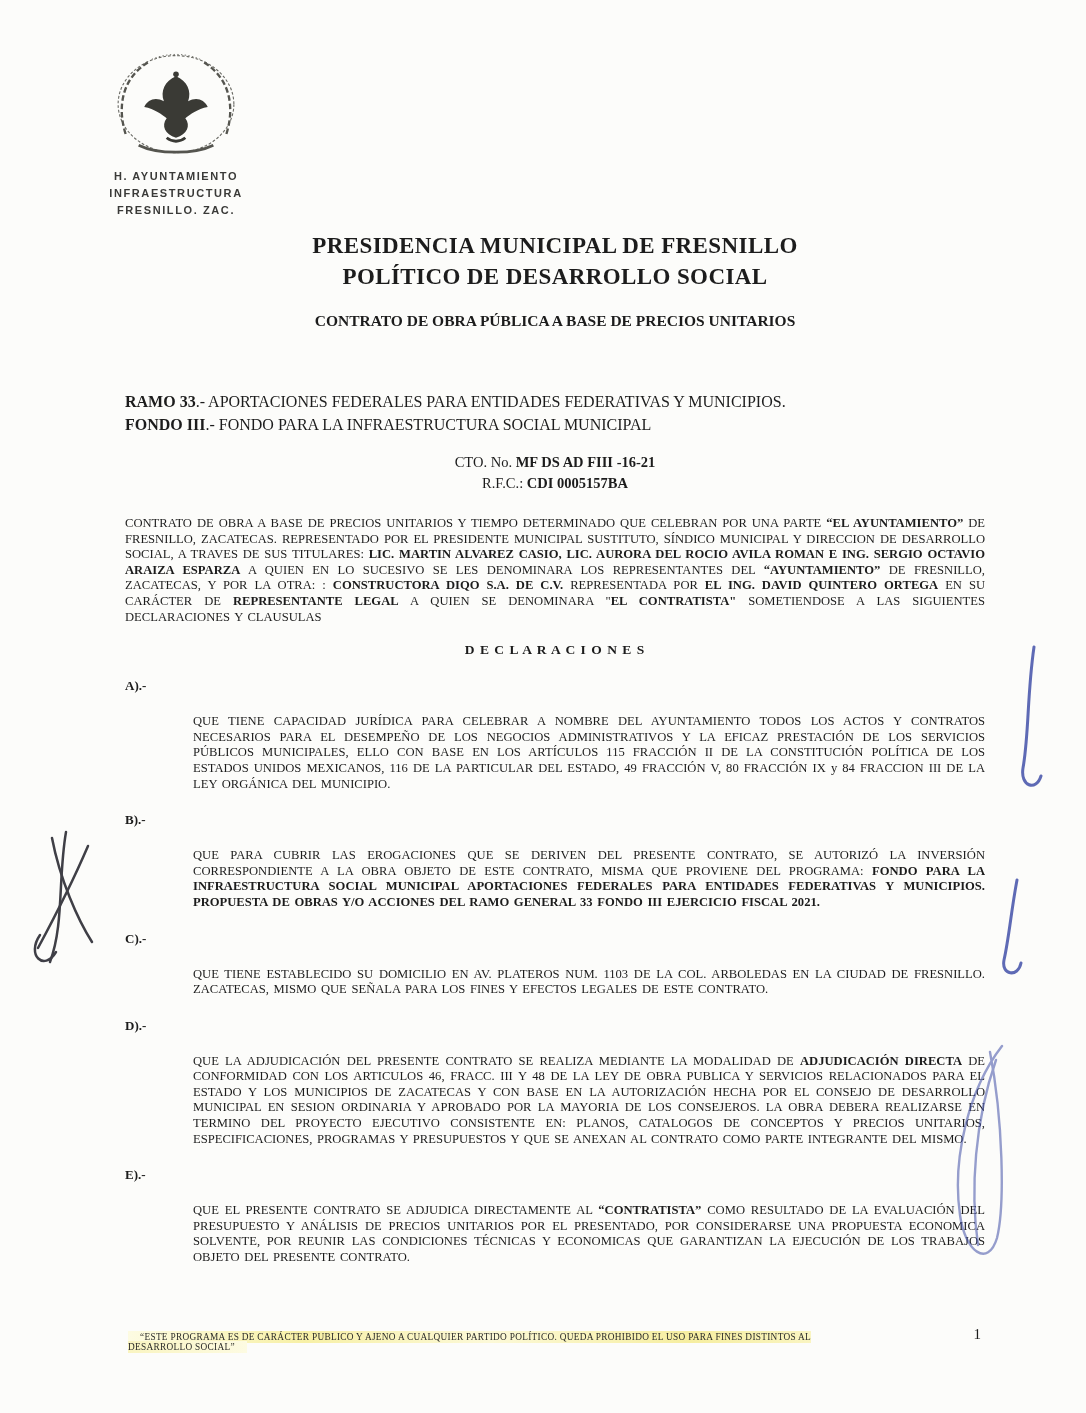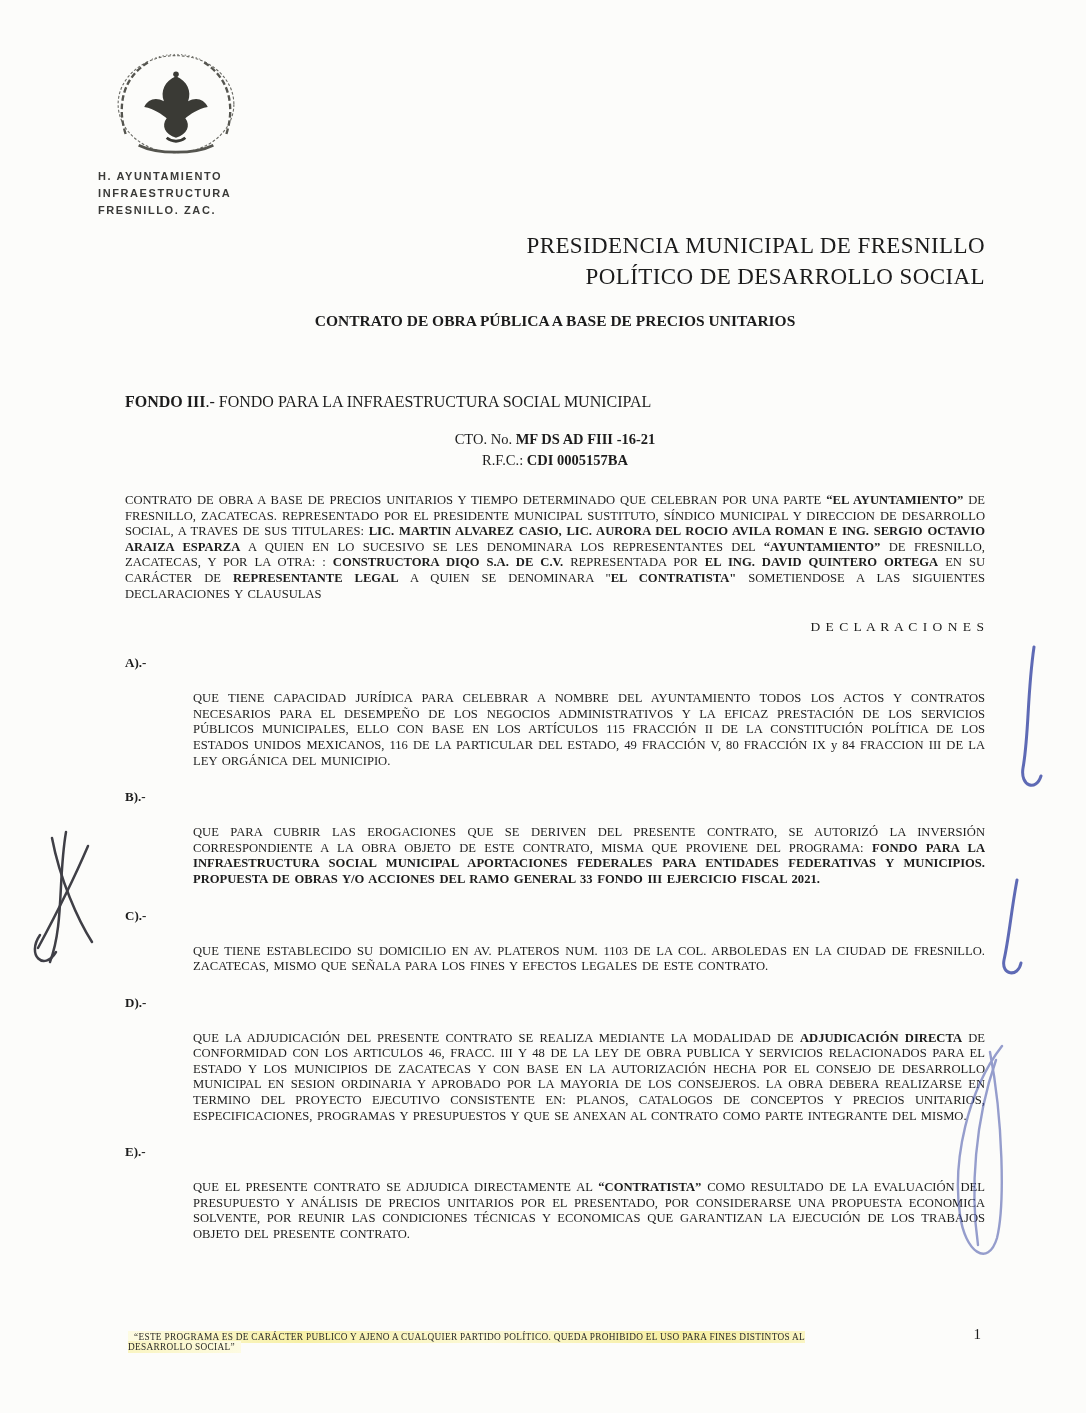--- a/index.html
+++ b/index.html
@@ -7,41 +7,41 @@
     position:relative;
     width:1086px; height:1413px;
     margin:0 auto;
     background:#fcfcfa;
     font-family:"Liberation Serif", serif;
     color:#1c1c1c;
     overflow:hidden;
     box-shadow:0 0 6px rgba(0,0,0,.25);
   }
   .handwriting { position:absolute; left:0; top:0; width:1086px; height:1413px; pointer-events:none; z-index:5; }
-  .logo-block { position:absolute; left:98px; top:50px; width:156px; z-index:2; }
+  .logo-block { position:absolute; left:98px; top:50px; width:156px; text-align:center; z-index:2; }
   .logo-caption { margin-top:6px; font-family:"Liberation Sans", sans-serif; font-size:11px; font-weight:600; letter-spacing:1.6px; color:#3a3a38; line-height:17px; }
   .doc { position:absolute; left:125px; top:230px; width:860px; z-index:2; }
-  .title { text-align:right; font-weight:normal; font-size:23px; line-height:31px; letter-spacing:0.4px; }
+  .title { text-align:center; font-weight:bold; font-size:23px; line-height:31px; letter-spacing:0.4px; }
   .subtitle { margin-top:20px; text-align:center; font-weight:bold; font-size:15.5px; }
   .ramo { margin-top:60px; font-size:16px; line-height:23px; }
   .cto { margin-top:16px; text-align:center; font-size:14.5px; line-height:21px; }
   .para { margin:0; font-size:12.6px; line-height:15.6px; text-align:justify; word-spacing:1.5px; }
   .intro { margin-top:22px; }
-  .decl-heading { margin-top:17px; text-align:right; font-weight:normal; font-size:13.5px; letter-spacing:1px; }
+  .decl-heading { margin-top:17px; text-align:center; font-weight:bold; font-size:13.5px; letter-spacing:1px; }
   .primera { margin-top:18px; font-weight:bold; font-size:13px; }
   .decl-item { margin-top:20px; }
   .decl-item:nth-of-type(2) { margin-top:24px; }
   .decl-item:nth-of-type(3) { margin-top:40px; }
   .decl-item:nth-of-type(4) { margin-top:27px; }
   .decl-item:nth-of-type(5) { margin-top:30px; }
   .decl-label { font-weight:bold; font-size:13px; }
   .decl-text { margin-left:68px; margin-top:20px; }
   .b { font-weight:bold; }
   .footer { position:absolute; left:128px; top:1332px; width:740px; z-index:2; font-size:9.3px; letter-spacing:0.3px; color:#2a2a28; }
-  .footer .hl { background:linear-gradient(90deg,#fdfbe2 0%,#f7f0a6 22%,#fcf9d8 45%,#f6eea0 70%,#fdfbe2 100%); padding:1px 6px;margin-top:43px; }
+  .footer .hl { background:linear-gradient(90deg,#fdfbe2 0%,#f7f0a6 22%,#fcf9d8 45%,#f6eea0 70%,#fdfbe2 100%); padding:1px 12px;margin-top:43px; }
   .page-number { position:absolute; right:105px; top:1326px; font-size:15px; z-index:2; }
   .eagle { display:block; margin:0 auto; }
 </style>
 </head>
 <body>
 
 <div class="page">
 
   <svg class="handwriting" viewBox="0 0 1086 1413" fill="none">
     <path d="M 1034 647 C 1027 695 1029 735 1023 768 C 1020 786 1036 792 1041 776" stroke="var(--ink-blue,#4250a8)" stroke-width="3" stroke-linecap="round" opacity="0.85"></path>
@@ -77,20 +77,21 @@
   </div>
 
   <div class="doc">
     <div class="title">
       <div>PRESIDENCIA MUNICIPAL DE FRESNILLO</div>
       <div>POLÍTICO DE DESARROLLO SOCIAL</div>
     </div>
     <div class="subtitle">CONTRATO DE OBRA PÚBLICA A BASE DE PRECIOS UNITARIOS</div>
 
     <div class="ramo">
+      <div><span class="b">RAMO 33</span><span>.- APORTACIONES FEDERALES PARA ENTIDADES FEDERATIVAS Y MUNICIPIOS.</span></div>
       <div><span class="b">FONDO III</span><span>.- FONDO PARA LA INFRAESTRUCTURA SOCIAL MUNICIPAL</span></div>
     </div>
 
     <div class="cto">
       <div><span>CTO. No. </span><span class="b">MF DS AD FIII -16-21</span></div>
       <div><span>R.F.C.: </span><span class="b">CDI 0005157BA</span></div>
     </div>
 
     <p class="para intro"><span>CONTRATO DE OBRA A BASE DE PRECIOS UNITARIOS Y TIEMPO DETERMINADO QUE CELEBRAN POR UNA PARTE </span><span class="b">“EL AYUNTAMIENTO”</span><span> DE FRESNILLO, ZACATECAS. REPRESENTADO POR EL PRESIDENTE MUNICIPAL SUSTITUTO, SÍNDICO MUNICIPAL Y DIRECCION DE DESARROLLO SOCIAL, A TRAVES DE SUS TITULARES: </span><span class="b">LIC. MARTIN ALVAREZ CASIO, LIC. AURORA DEL ROCIO AVILA ROMAN E ING. SERGIO OCTAVIO ARAIZA ESPARZA</span><span> A QUIEN EN LO SUCESIVO SE LES DENOMINARA LOS REPRESENTANTES DEL </span><span class="b">“AYUNTAMIENTO”</span><span> DE FRESNILLO, ZACATECAS, Y POR LA OTRA: : </span><span class="b">CONSTRUCTORA DIQO S.A. DE C.V.</span><span> REPRESENTADA POR </span><span class="b">EL ING. DAVID QUINTERO ORTEGA</span><span> EN SU CARÁCTER DE </span><span class="b">REPRESENTANTE LEGAL</span><span> A QUIEN SE DENOMINARA "</span><span class="b">EL CONTRATISTA"</span><span> SOMETIENDOSE A LAS SIGUIENTES DECLARACIONES Y CLAUSULAS</span></p>
 

